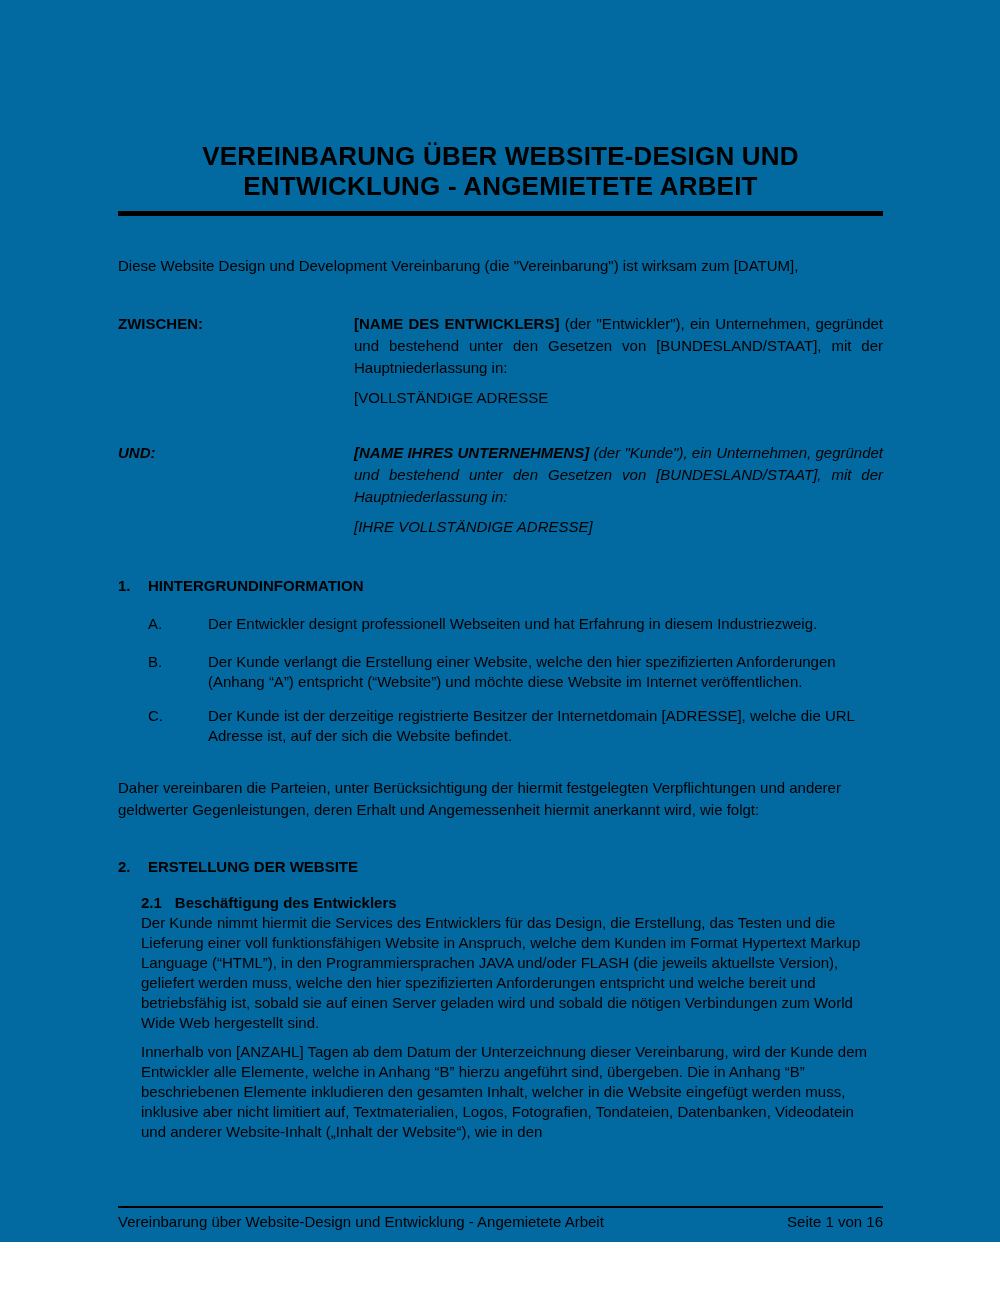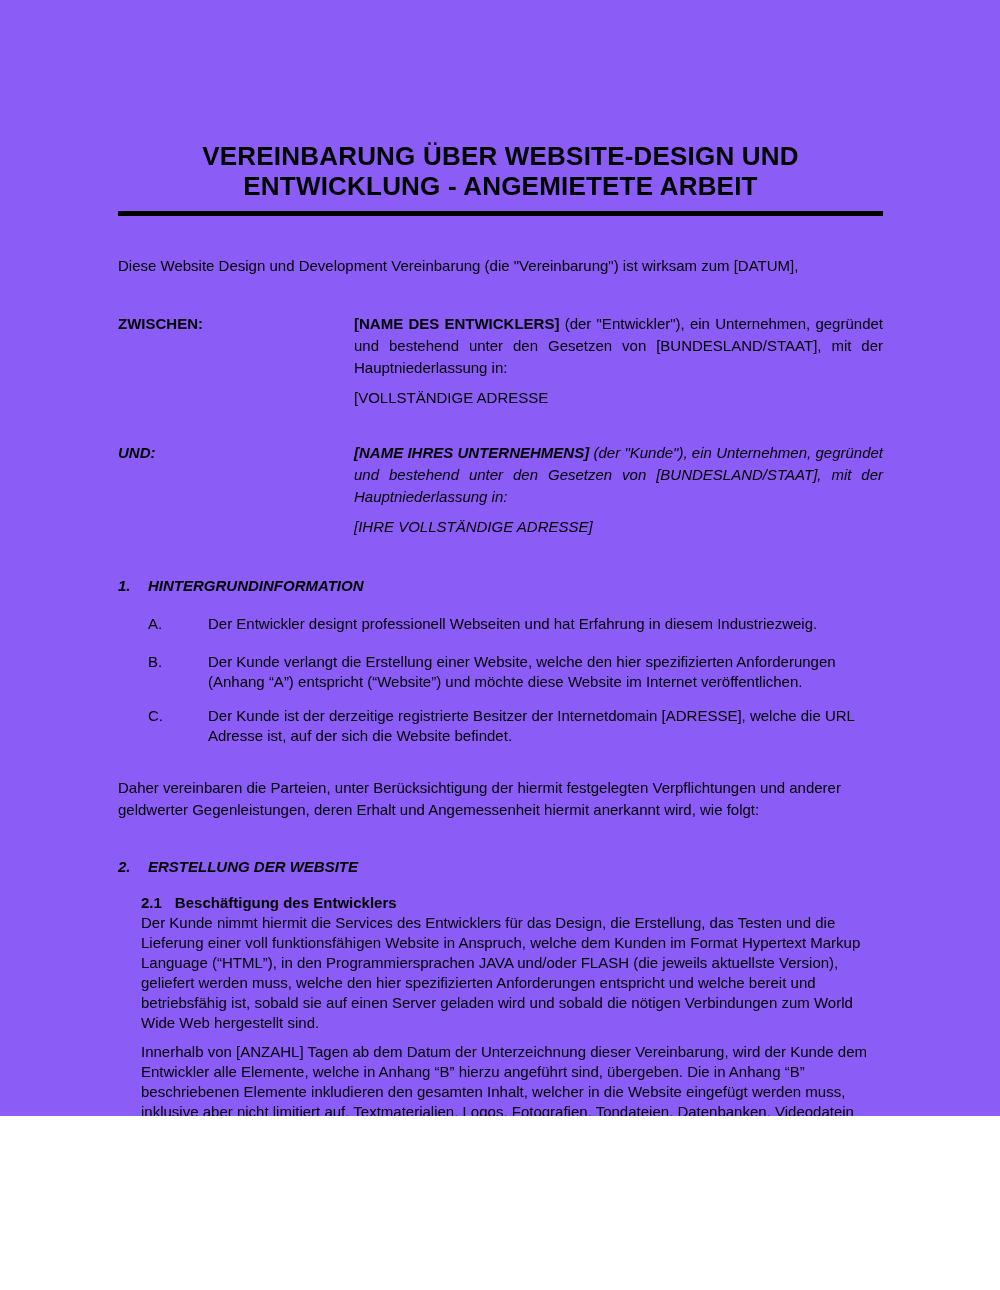--- a/index.html
+++ b/index.html
@@ -1,21 +1,21 @@
 <!DOCTYPE html>
 <html lang="de"><head>
 <meta charset="utf-8">
 <style>
   * { margin: 0; padding: 0; box-sizing: border-box; }
   html, body { background: #ffffff; }
   .page {
     position: relative;
     width: 1000px;
-    height: 1116px;
-    background: #8b5cf6;
+    height: 1242px;
+    background: #0369a1;
     color: #000000;
     font-family: "Liberation Sans", "DejaVu Sans", sans-serif;
     font-size: 15px;
     padding: 0 117px 0 118px;
     overflow: hidden;
   }
   .bold { font-weight: bold; margin-top: 48px; }
   .title {
     margin-top: 141px;
     font-size: 26px;
@@ -25,21 +25,21 @@
     letter-spacing: 0.2px;
   }
   .rule-thick { margin-top: 10px; height: 5px; background: #000; }
   .intro { margin-top: 39px; line-height: 22px; }
   .party { display: flex; margin-top: 36px; gap: 48px; }
   .party.second { margin-top: 33px; font-style: italic; }
   .party-label { flex: none; width: 188px; line-height: 22px; font-weight: bold; }
   .party-body { flex: 1; }
   .party-desc { line-height: 22px; text-align: justify; }
   .party-address { margin-top: 8px; line-height: 22px; }
-  .sec-heading { margin-top: 37px; line-height: 22px; font-weight: bold; font-style: italic; }
+  .sec-heading { margin-top: 37px; line-height: 22px; font-weight: bold; }
   .sec-heading.sec2 { margin-top: 35px; }
   .sec-num { display: inline-block; width: 30px; }
   .item { display: flex; padding-left: 30px; line-height: 20px; }
   .item.item-a { margin-top: 17px; }
   .item.item-b { margin-top: 18px; }
   .item.item-c { margin-top: 14px; }
   .item-letter { flex: none; width: 60px; }
   .item-text { flex: 1; }
   .recitals { margin-top: 31px; line-height: 22px; }
   .subsection { margin-left: 23px; line-height: 20px; }

